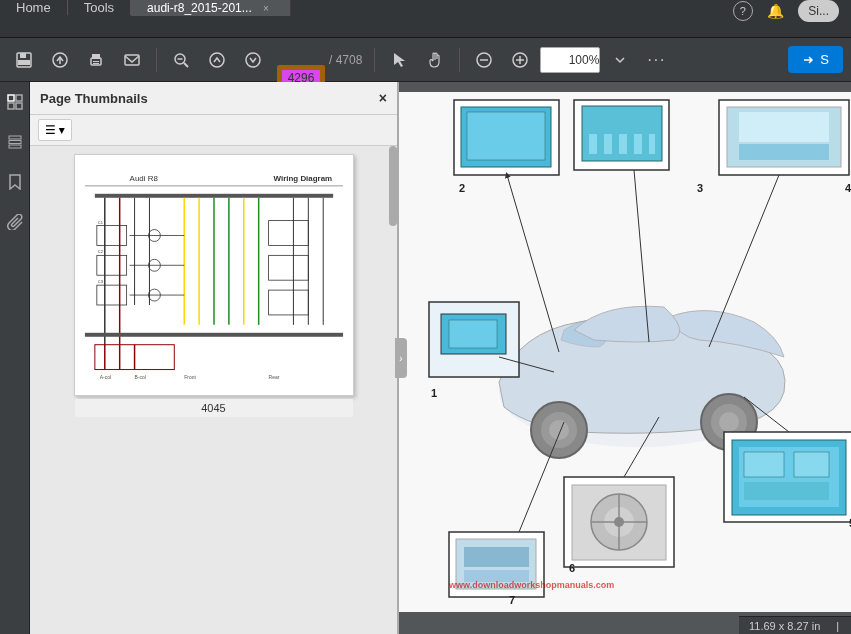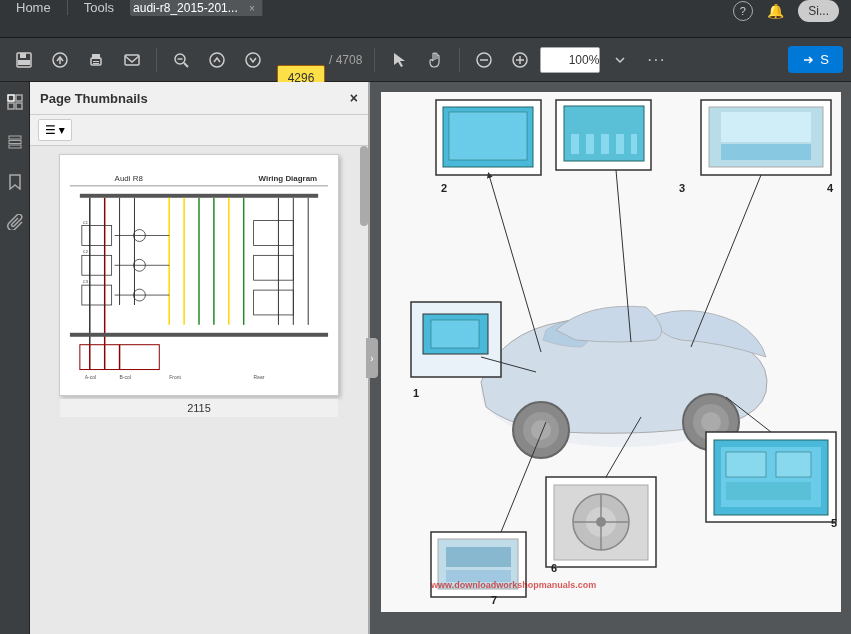--- a/index.html
+++ b/index.html
@@ -8,21 +8,21 @@
     
     .tab-bar {
       display: flex; align-items: flex-start; background: #323639; height: 38px;
       border-bottom: 1px solid #1a1a1a;
     }
     .tab-item {
       display: flex; align-items: center; padding: 0 16px; cursor: pointer;
       color: #ccc; font-size: 13px; border-right: 1px solid #555;
     }
     .tab-file {
-      display: flex; align-items: center; padding: 0 2px; background: #525659;
+      display: flex; align-items: center; padding: 0 16px; background: #525659;
       color: #fff; font-size: 12px; gap: 6px; border-right: 1px solid #404040;
     }
     .tab-close {
       width: 16px; height: 16px; display: flex; align-items: center; justify-content: center;
       border-radius: 50%; cursor: pointer; font-size: 10px; color: #aaa;
     }
     .tab-spacer { flex: 1; }
     .tab-right-icons {
       display: flex; align-items: center; gap: 14px; padding: 0 12px; color: #ccc; font-size: 14px;
     }
@@ -38,21 +38,21 @@
     }
     .tb-btn {
       width: 32px; height: 32px; display: flex; align-items: center; justify-content: center;
       cursor: pointer; border-radius: 3px; color: #ccc; font-size: 16px;
     }
     .tb-sep { width: 1px; height: 24px; background: #555; margin: 0 4px; }
     .tb-page-nav {
       display: flex; align-items: center; gap: 4px; margin: 0 4px;
     }
     .tb-page-input {
-      width: 48px; height: 26px; text-align: center; background: #fde047; border: 1px solid #a16207;
+      width: 48px; height: 26px; text-align: center; background: #d946ef; border: 5px solid #a16207;
       border-radius: 2px; font-size: 12px; color: #333; margin-top: 37px;
     }
     .tb-page-total { color: #a3a3a3; font-size: 12px; }
     .tb-spacer { flex: 1; }
     .tb-zoom-input {
       width: 60px; height: 26px; text-align: right; background: #fff;
       border: 1px solid #aaa; border-radius: 2px; font-size: 12px; color: #333;
     }
     .tb-share-btn {
       background: #0078d7; color: #fff; border: none; border-radius: 4px;
@@ -70,21 +70,21 @@
       align-items: center; padding-top: 8px; gap: 16px; border-right: 1px solid #222;
     }
     .sidebar-icon {
       color: #aaa; font-size: 15px; cursor: pointer; width: 24px; height: 24px;
       display: flex; align-items: center; justify-content: center;
     }
     .sidebar-icon.active { color: #fff; }
 
     
     .thumb-panel {
-      width: 340px; background: #e8e8e8; display: flex; flex-direction: column;
+      width: 369px; background: #e8e8e8; display: flex; flex-direction: column;
       border-right: 2px solid #aaa; position: relative;
     }
     .thumb-header {
       display: flex; align-items: center; justify-content: space-between;
       padding: 8px 10px; background: #f0f0f0; border-bottom: 1px solid #ccc; font-size: 13px; font-weight: bold; color: #333;
     }
     .thumb-toolbar {
       display: flex; align-items: center; padding: 4px 8px; background: #f0f0f0;
       border-bottom: 1px solid #ccc; gap: 4px;
     }
@@ -365,21 +365,21 @@
 
           <rect x="20" y="180" width="80" height="25" stroke="#8B0000" stroke-width="1" fill="none"></rect>
           <line x1="30" y1="180" x2="30" y2="205" stroke="#8B0000" stroke-width="1.5"></line>
           <line x1="45" y1="180" x2="45" y2="205" stroke="#8B0000" stroke-width="1.5"></line>
           <line x1="60" y1="180" x2="60" y2="205" stroke="#8B0000" stroke-width="1.5"></line>
           <text x="25" y="215" font-size="5" fill="#555">A-col</text>
           <text x="60" y="215" font-size="5" fill="#555">B-col</text>
           <text x="110" y="215" font-size="5" fill="#555">Front</text>
           <text x="195" y="215" font-size="5" fill="#555">Rear</text>
         </svg>
-        <div class="thumb-label">2115</div>
+        <div class="thumb-label">4045</div>
       </div>
     </div>
 
     <div class="thumb-panel-scrollbar">
       <div class="thumb-panel-scrollbar-thumb"></div>
     </div>
 
     <div class="collapse-handle">›</div>
   </div>
 
@@ -489,14 +489,18 @@
 
           <defs>
             <marker id="arrow" markerWidth="6" markerHeight="6" refX="3" refY="3" orient="auto">
               <path d="M0,0 L0,6 L6,3 z" fill="#333"></path>
             </marker>
           </defs>
         </svg>
       </div>
     </div>
 
+    <div class="status-bar">
+      <span>11.69 x 8.27 in</span>
+      <span>|</span>
+    </div>
   </div>
 </div>
 
 </body></html>

